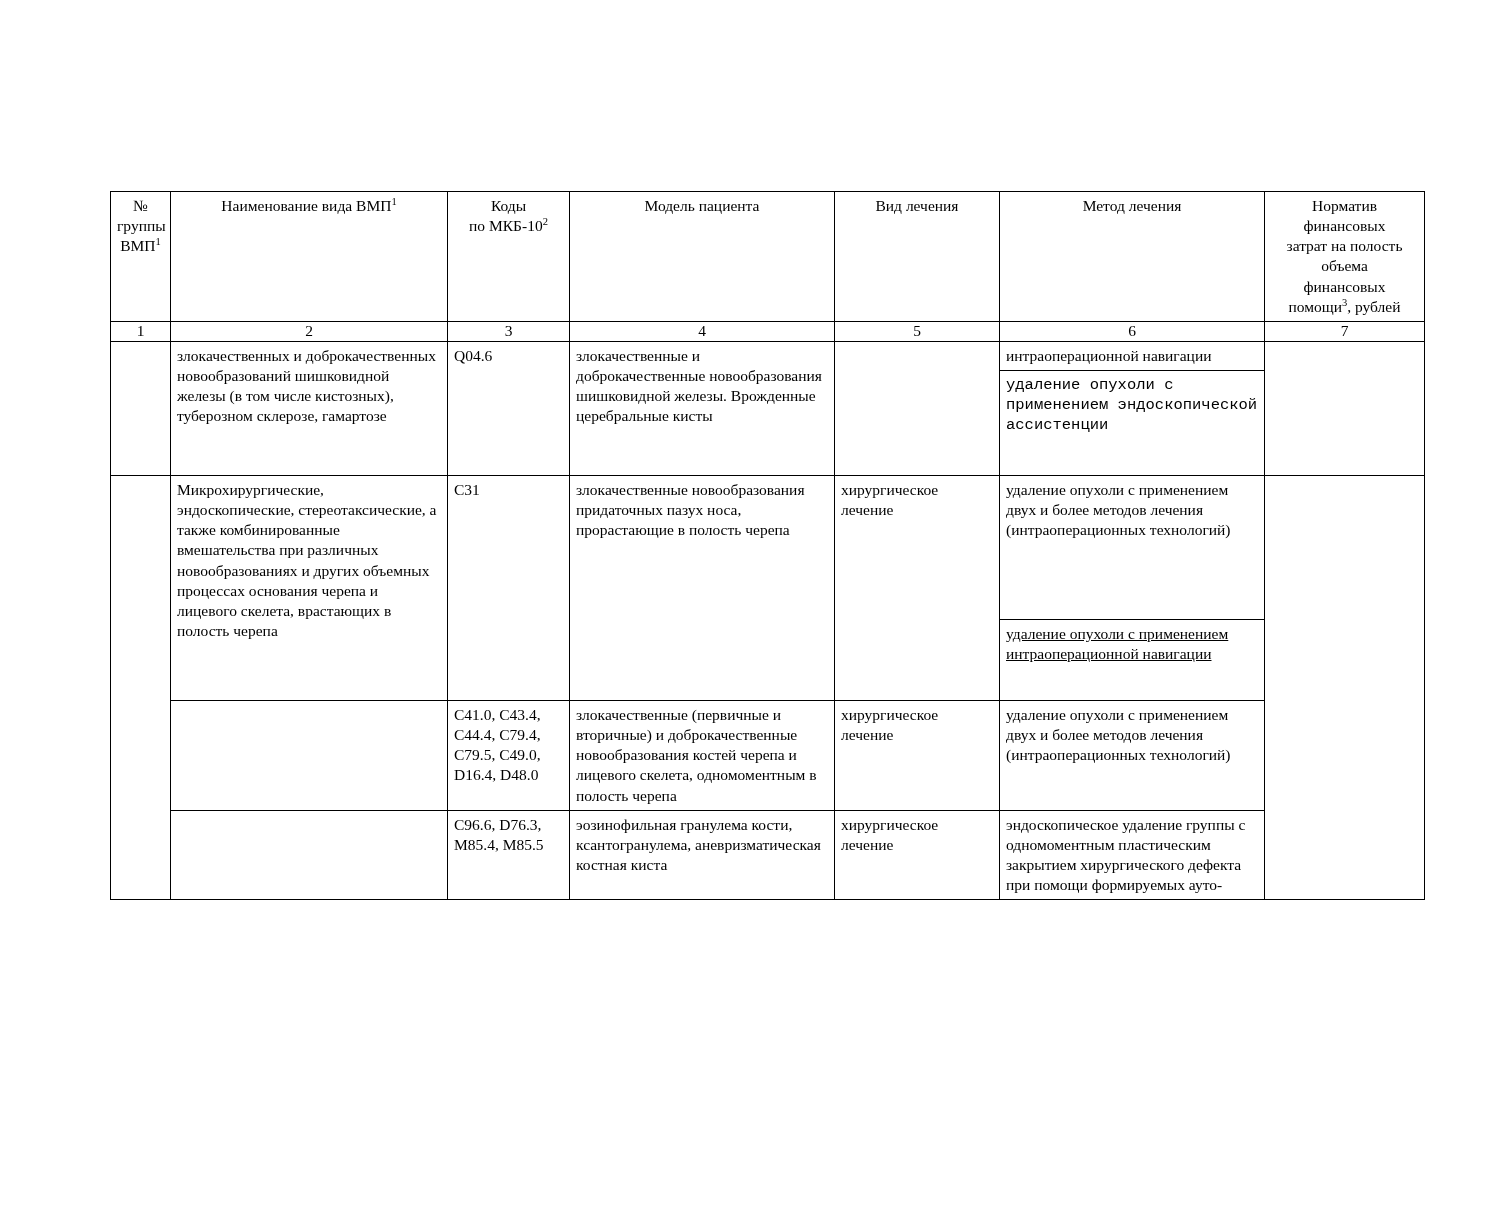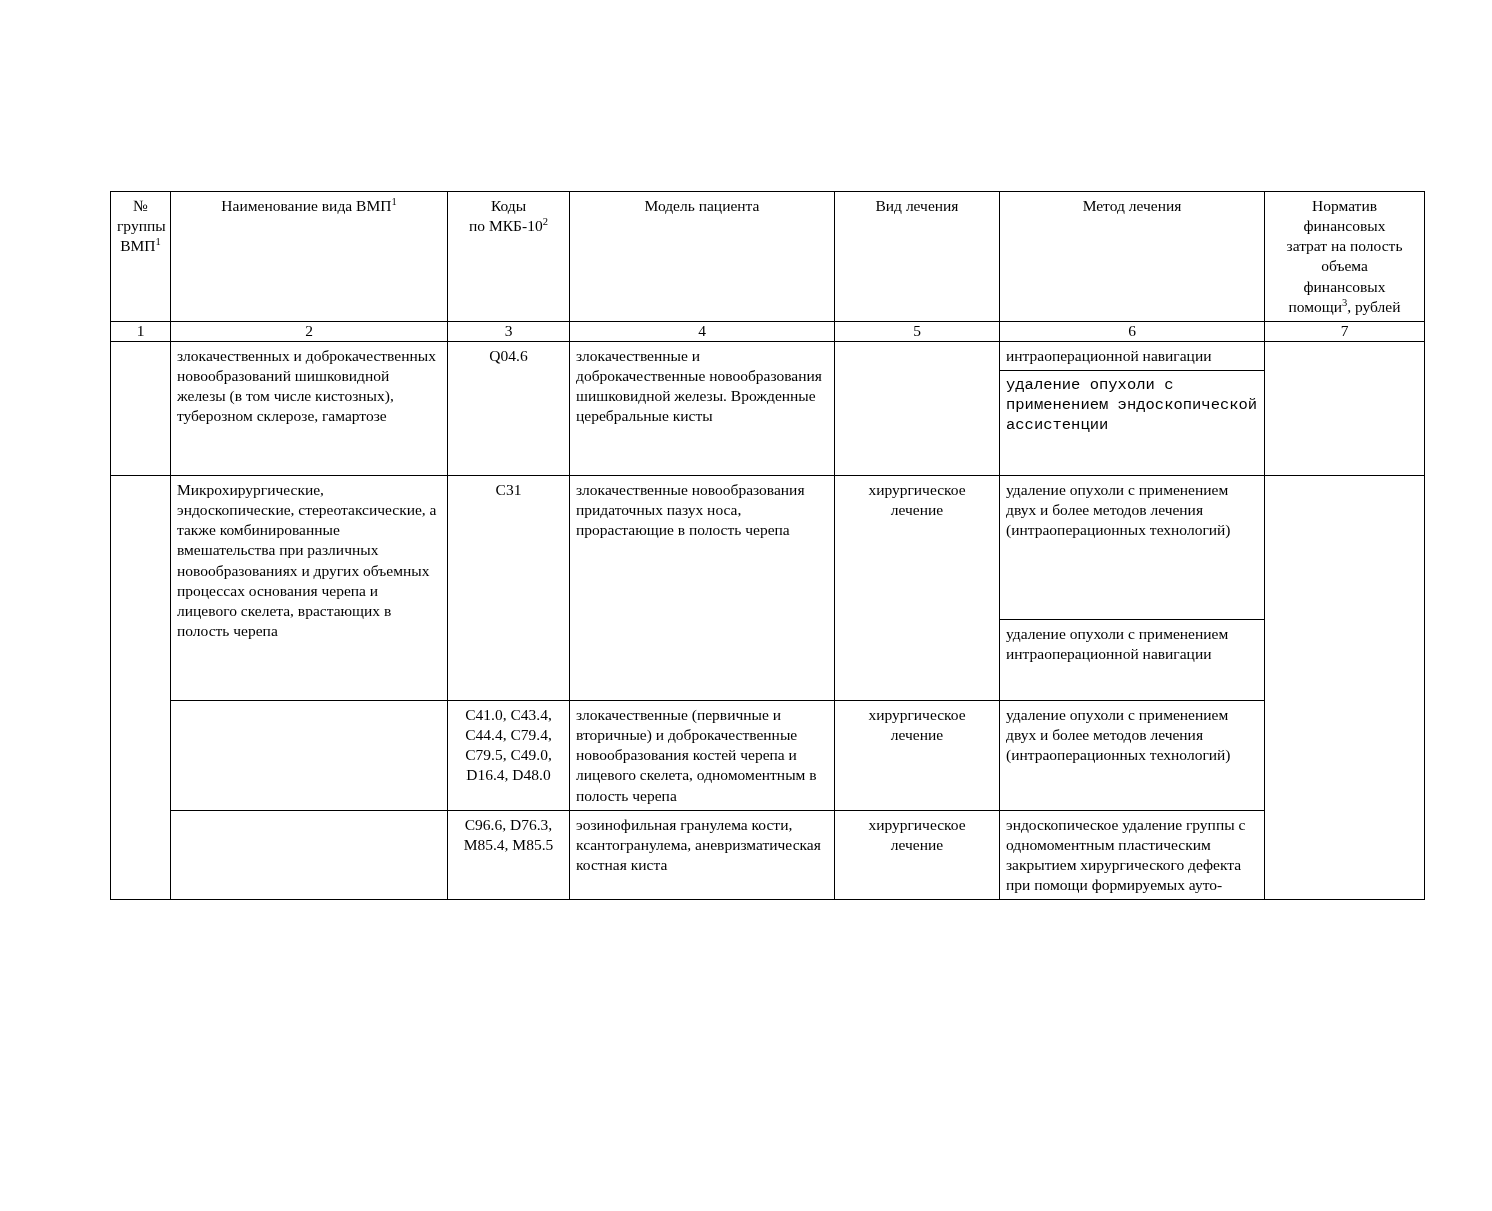--- a/index.html
+++ b/index.html
@@ -55,21 +55,20 @@
   }
   tr.numrow td {
     text-align: center;
     vertical-align: middle;
     padding: 0px 2px 1px 2px;
     font-size: 15.5px;
     height: 18px;
     line-height: 1.1;
   }
   td.center {
-    text-align: center;
   }
   td.left {
     text-align: left;
     margin-left: 12px;
   }
   sup {
     font-size: 0.68em;
     vertical-align: super;
     line-height: 0;
   }
@@ -150,21 +149,21 @@
     <tr>
       <td rowspan="4" class="center"></td>
       <td rowspan="2" class="left">Микрохирургические, эндоскопические, стереотаксические, а также комбинированные вмешательства при различных новообразованиях и других объемных процессах основания черепа и лицевого скелета, врастающих в полость черепа</td>
       <td rowspan="2" class="center">C31</td>
       <td rowspan="2" class="left">злокачественные новообразования придаточных пазух носа, прорастающие в полость черепа</td>
       <td rowspan="2" class="center">хирургическое лечение</td>
       <td class="left" style="height:135px;">удаление опухоли с применением двух и более методов лечения (интраоперационных технологий)</td>
       <td rowspan="4" class="center"></td>
     </tr>
     <tr>
-      <td class="left" style="height:72px;">удаление опухоли с применением интраоперационной навигации</td>
+      <td class="left" style="height:72px;text-decoration:underline;">удаление опухоли с применением интраоперационной навигации</td>
     </tr>
 
     <tr>
       <td class="left"></td>
       <td class="center">C41.0, C43.4, C44.4, C79.4, C79.5, C49.0, D16.4, D48.0</td>
       <td class="left">злокачественные (первичные и вторичные) и доброкачественные новообразования костей черепа и лицевого скелета, одномоментным в полость черепа</td>
       <td class="center">хирургическое лечение</td>
       <td class="left">удаление опухоли с применением двух и более методов лечения (интраоперационных технологий)</td>
     </tr>
 

